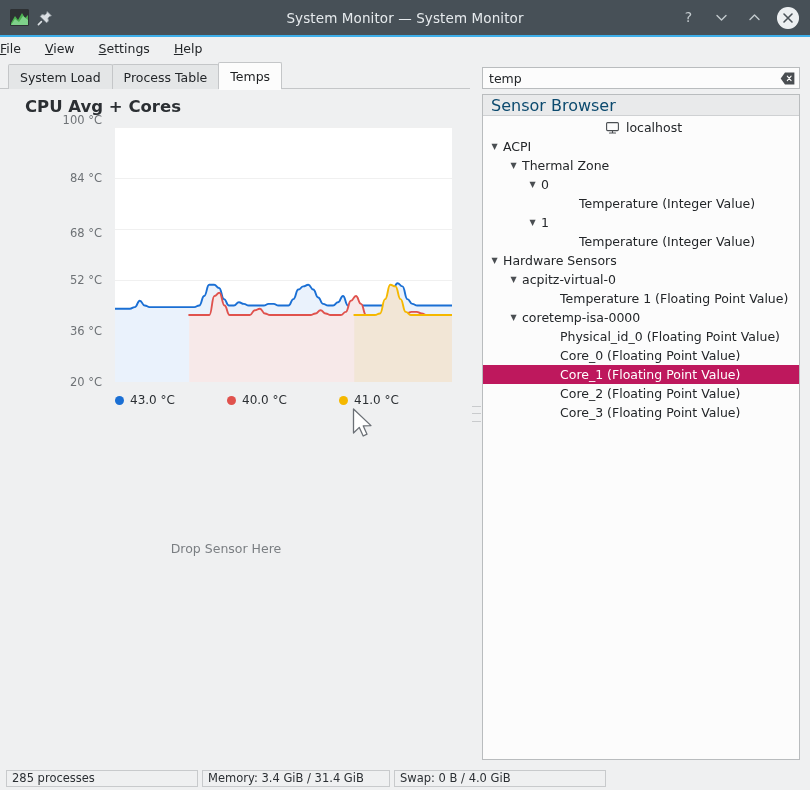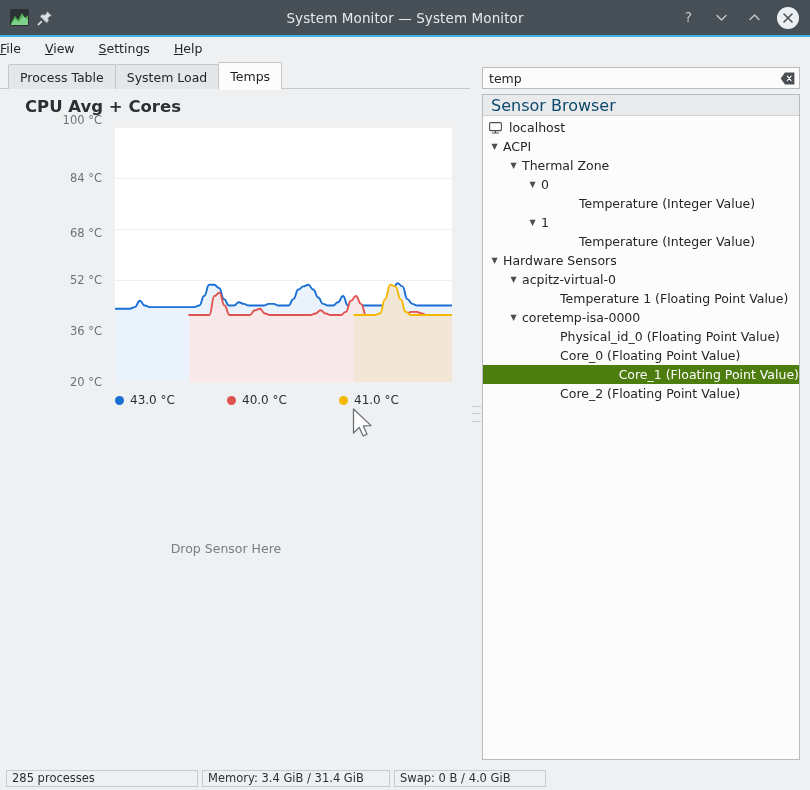--- a/index.html
+++ b/index.html
@@ -83,33 +83,33 @@
   .search-val { flex: 1; font-size: 12.5px; color: #232629; }
   .clearbtn { width: 15px; height: 14px; display:flex; align-items:center; justify-content:center; }
   .tree-frame { flex: 1; border: 1px solid #b9bcbe; background: #fcfcfc; display: flex; flex-direction: column; min-height: 0; margin-bottom: 6px; }
   .tree-header {
     height: 21px; background: #e9eaeb; border-bottom: 1px solid #cfd1d3;
     display: flex; align-items: center; padding-left: 8px;
     font-size: 16px; color: #0c4a6e;
   }
   .tree-body { flex: 1; overflow: hidden; padding-top: 2px; }
   .tree-row { height: 19px; display: flex; align-items: center; font-size: 12.5px; color: #232629; white-space: nowrap; cursor: default; }
-  .tree-row.selected { background: #4d7c0f; color: #ffffff; justify-content: flex-end; }
+  .tree-row.selected { background: #be185d; color: #ffffff; }
   .arrow { width: 11px; display: inline-block; text-align: center; font-size: 8px; color: #4a4e52; margin-right: 3px; }
   .tree-row.selected .arrow { color: #fff; }
   .monitor-icon { width: 15px; margin-right: 5px; display: inline-flex; align-items: center; }
 
   
   .statusbar { height: 24px; display: flex; align-items: center; gap: 4px; padding: 0 22px 0 6px; background: #eff0f1; }
   .status-cell {
     height: 17px; border: 1px solid #c8cacc; background: #eff0f1;
     display: flex; align-items: center; padding: 0 5px;
     font-size: 11.5px; color: #2b2f33;
   }
-  .sc1 { width: 192px; } .sc2 { width: 190px; } .sc3 { width: 188px; } .sc4 { width: 152px; }
+  .sc1 { width: 192px; } .sc2 { width: 190px; } .sc3 { width: 188px; } .sc4 { width: 212px; }
 
   .cursor { position: absolute; left: 352px; top: 408px; pointer-events: none; z-index: 50; }
 </style>
 </head>
 <body>
 
 <div class="window">
 
   <div class="titlebar">
     <div class="tb-left">
@@ -159,24 +159,24 @@
     <span class="menu-item"><u>V</u><span>iew</span></span>
     <span class="menu-item"><u>S</u><span>ettings</span></span>
     <span class="menu-item"><u>H</u><span>elp</span></span>
   </div>
 
   <div class="body">
 
     <div class="left-pane">
       <div class="tabbar">
         <div class="tab">
+          <span>System Load</span>
+        </div>
+        <div class="tab">
           <span>Process Table</span>
-        </div>
-        <div class="tab">
-          <span>System Load</span>
         </div>
         <div class="tab active">
           <span>Temps</span>
         </div>
       </div>
 
       <div class="chart-pane">
         <div class="chart-title">CPU Avg + Cores</div>
 
         <div class="plotwrap">
@@ -240,21 +240,21 @@
               <path d="M5 0.6 L14.4 0.6 L14.4 12.4 L5 12.4 L0.7 6.5 Z" fill="#4a4e52"></path>
               <path d="M7.3 4.2 L11.1 8.6 M11.1 4.2 L7.3 8.6" stroke="#ffffff" stroke-width="1.1" stroke-linecap="round"></path>
             </svg>
           </span>
         </div>
       </div>
 
       <div class="tree-frame">
         <div class="tree-header">Sensor Browser</div>
         <div class="tree-body" id="treebody">
-            <div class="tree-row" style="padding-left: 6px;">
+            <div class="tree-row" style="padding-left: 6px; justify-content: center;">
               <span class="monitor-icon">
                 <svg width="13" height="12" viewBox="0 0 13 12">
                   <rect x="0.6" y="0.6" width="11.8" height="8" rx="1" fill="none" stroke="#4a4e52" stroke-width="1.1"></rect>
                   <path d="M3.5 11 L9.5 11" stroke="#4a4e52" stroke-width="1.1" stroke-linecap="round"></path>
                   <path d="M6.5 8.6 L6.5 11" stroke="#4a4e52" stroke-width="1.1"></path>
                 </svg>
               </span>
               <span>localhost</span>
             </div>
             <div class="tree-row" style="padding-left: 6px;">
@@ -306,20 +306,24 @@
               <span>Core_0 (Floating Point Value)</span>
             </div>
             <div class="tree-row selected" style="padding-left: 63px;">
               <span class="arrow"></span>
               <span>Core_1 (Floating Point Value)</span>
             </div>
             <div class="tree-row" style="padding-left: 63px;">
               <span class="arrow"></span>
               <span>Core_2 (Floating Point Value)</span>
             </div>
+            <div class="tree-row" style="padding-left: 63px;">
+              <span class="arrow"></span>
+              <span>Core_3 (Floating Point Value)</span>
+            </div>
           </div>
       </div>
     </div>
   </div>
 
   <div class="statusbar">
     <div class="status-cell sc1">285 processes</div>
     <div class="status-cell sc3">Memory: 3.4 GiB / 31.4 GiB</div>
     <div class="status-cell sc4">Swap: 0 B / 4.0 GiB</div>
   </div>

